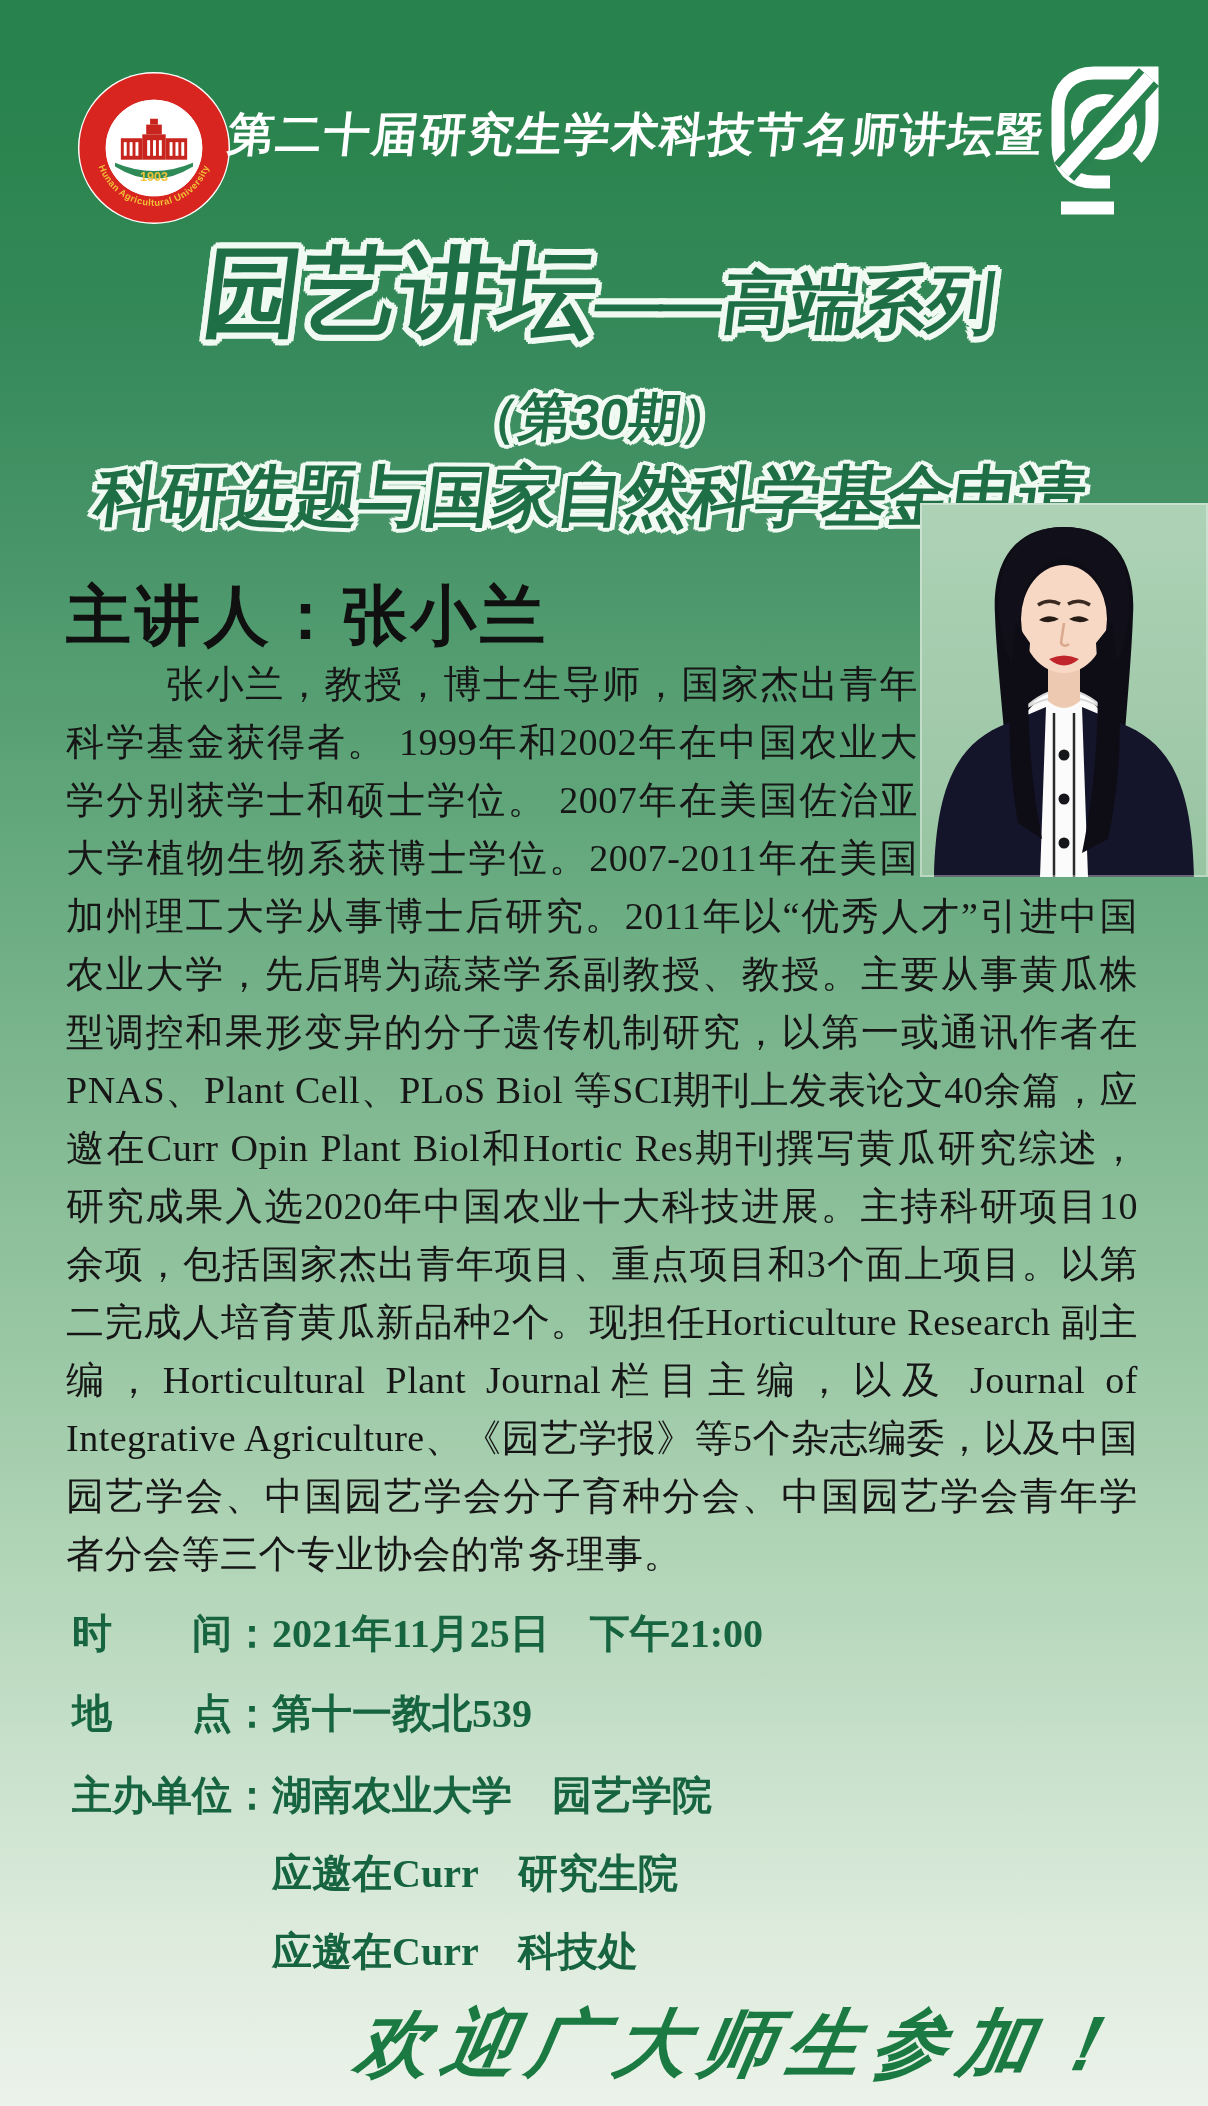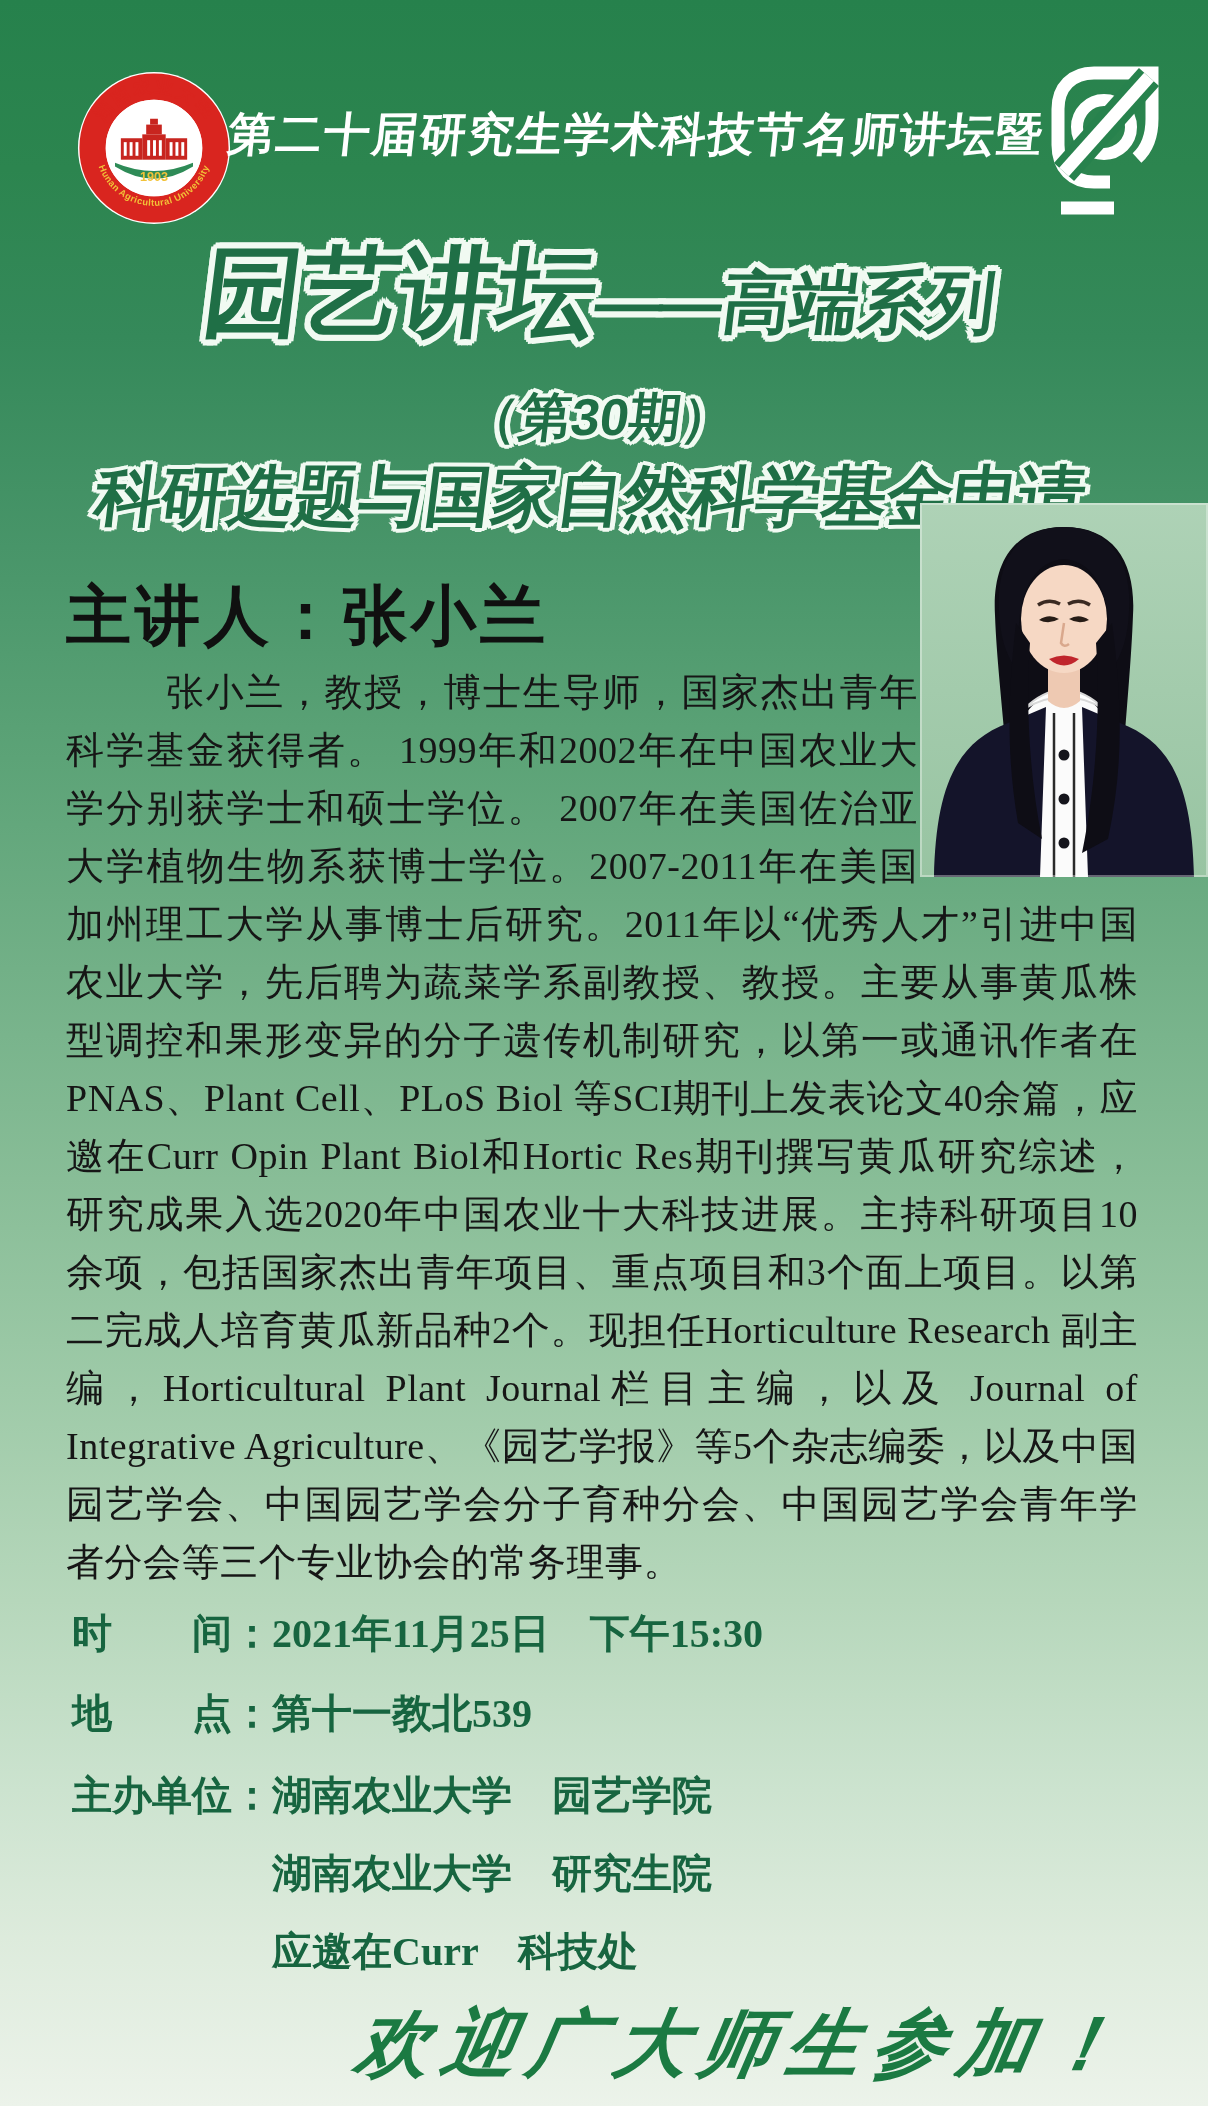--- a/index.html
+++ b/index.html
@@ -43,21 +43,21 @@
 
   
   .speaker{position:absolute;left:66px;top:572px;
     font-family:"Liberation Sans","DejaVu Sans",sans-serif;
     font-weight:900;font-size:65px;color:#101010;letter-spacing:4px;}
 
   
   .portrait{position:absolute;left:920px;top:503px;width:288px;height:374px;}
 
   
-  .bio-wrap{position:absolute;left:66px;top:655px;width:1072px;margin-top:8px;}
+  .bio-wrap{position:absolute;left:66px;top:655px;width:1072px;}
   .photo-spacer{float:right;width:220px;height:222px;}
   .bio{margin:0;font-size:38px;line-height:58px;color:#161616;
     text-align:justify;text-indent:100px;letter-spacing:0.5px;}
 
   
   .info{position:absolute;left:72px;top:1607px;
     font-weight:bold;font-size:40px;color:#176540;}
   .info-row{line-height:54px;white-space:nowrap;}
   .info-row.r1{margin-bottom:26px;}
   .info-row.r2{margin-bottom:28px;}
@@ -169,30 +169,30 @@
     <path d="M192 120 C202 196 204 262 188 336 L162 350 C178 272 180 196 176 140 Z" fill="#0e0d15"></path>
     <rect x="1" y="1" width="286" height="372" fill="none" stroke="rgba(255,255,255,0.35)" stroke-width="2"></rect>
   </svg>
 
   <div class="bio-wrap">
     <p class="bio"><span class="photo-spacer"></span><span>张小兰，教授，博士生导师，国家杰出青年科学基金获得者。 1999年和2002年在中国农业大学分别获学士和硕士学位。 2007年在美国佐治亚大学植物生物系获博士学位。2007-2011年在美国加州理工大学从事博士后研究。2011年以“优秀人才”引进中国农业大学，先后聘为蔬菜学系副教授、教授。主要从事黄瓜株型调控和果形变异的分子遗传机制研究，以第一或通讯作者在PNAS、Plant Cell、PLoS Biol 等SCI期刊上发表论文40余篇，应邀在Curr Opin Plant Biol和Hortic Res期刊撰写黄瓜研究综述，研究成果入选2020年中国农业十大科技进展。主持科研项目10余项，包括国家杰出青年项目、重点项目和3个面上项目。以第二完成人培育黄瓜新品种2个。现担任Horticulture Research 副主编，Horticultural Plant Journal栏目主编，以及 Journal of Integrative Agriculture、《园艺学报》等5个杂志编委，以及中国园艺学会、中国园艺学会分子育种分会、中国园艺学会青年学者分会等三个专业协会的常务理事。</span></p>
   </div>
 
   <div class="info">
     <div class="info-row r1">
-      <span>时　　间：</span><span>2021年11月25日　下午15:30</span>
+      <span>时　　间：</span><span>2021年11月25日　下午21:00</span>
     </div>
     <div class="info-row r2">
       <span>地　　点：</span><span>第十一教北539</span>
     </div>
     <div class="info-row r3">
       <span>主办单位：</span><span>湖南农业大学　园艺学院</span>
     </div>
     <div class="info-row r4">
-      <span class="info-spacer">主办单位：</span><span>湖南农业大学　研究生院</span>
+      <span class="info-spacer">主办单位：</span><span>应邀在Curr　研究生院</span>
     </div>
     <div class="info-row r5">
       <span class="info-spacer">主办单位：</span><span>应邀在Curr　科技处</span>
     </div>
   </div>
 
   <div class="welcome">欢迎广大师生参加！</div>
 
 </div>
 

